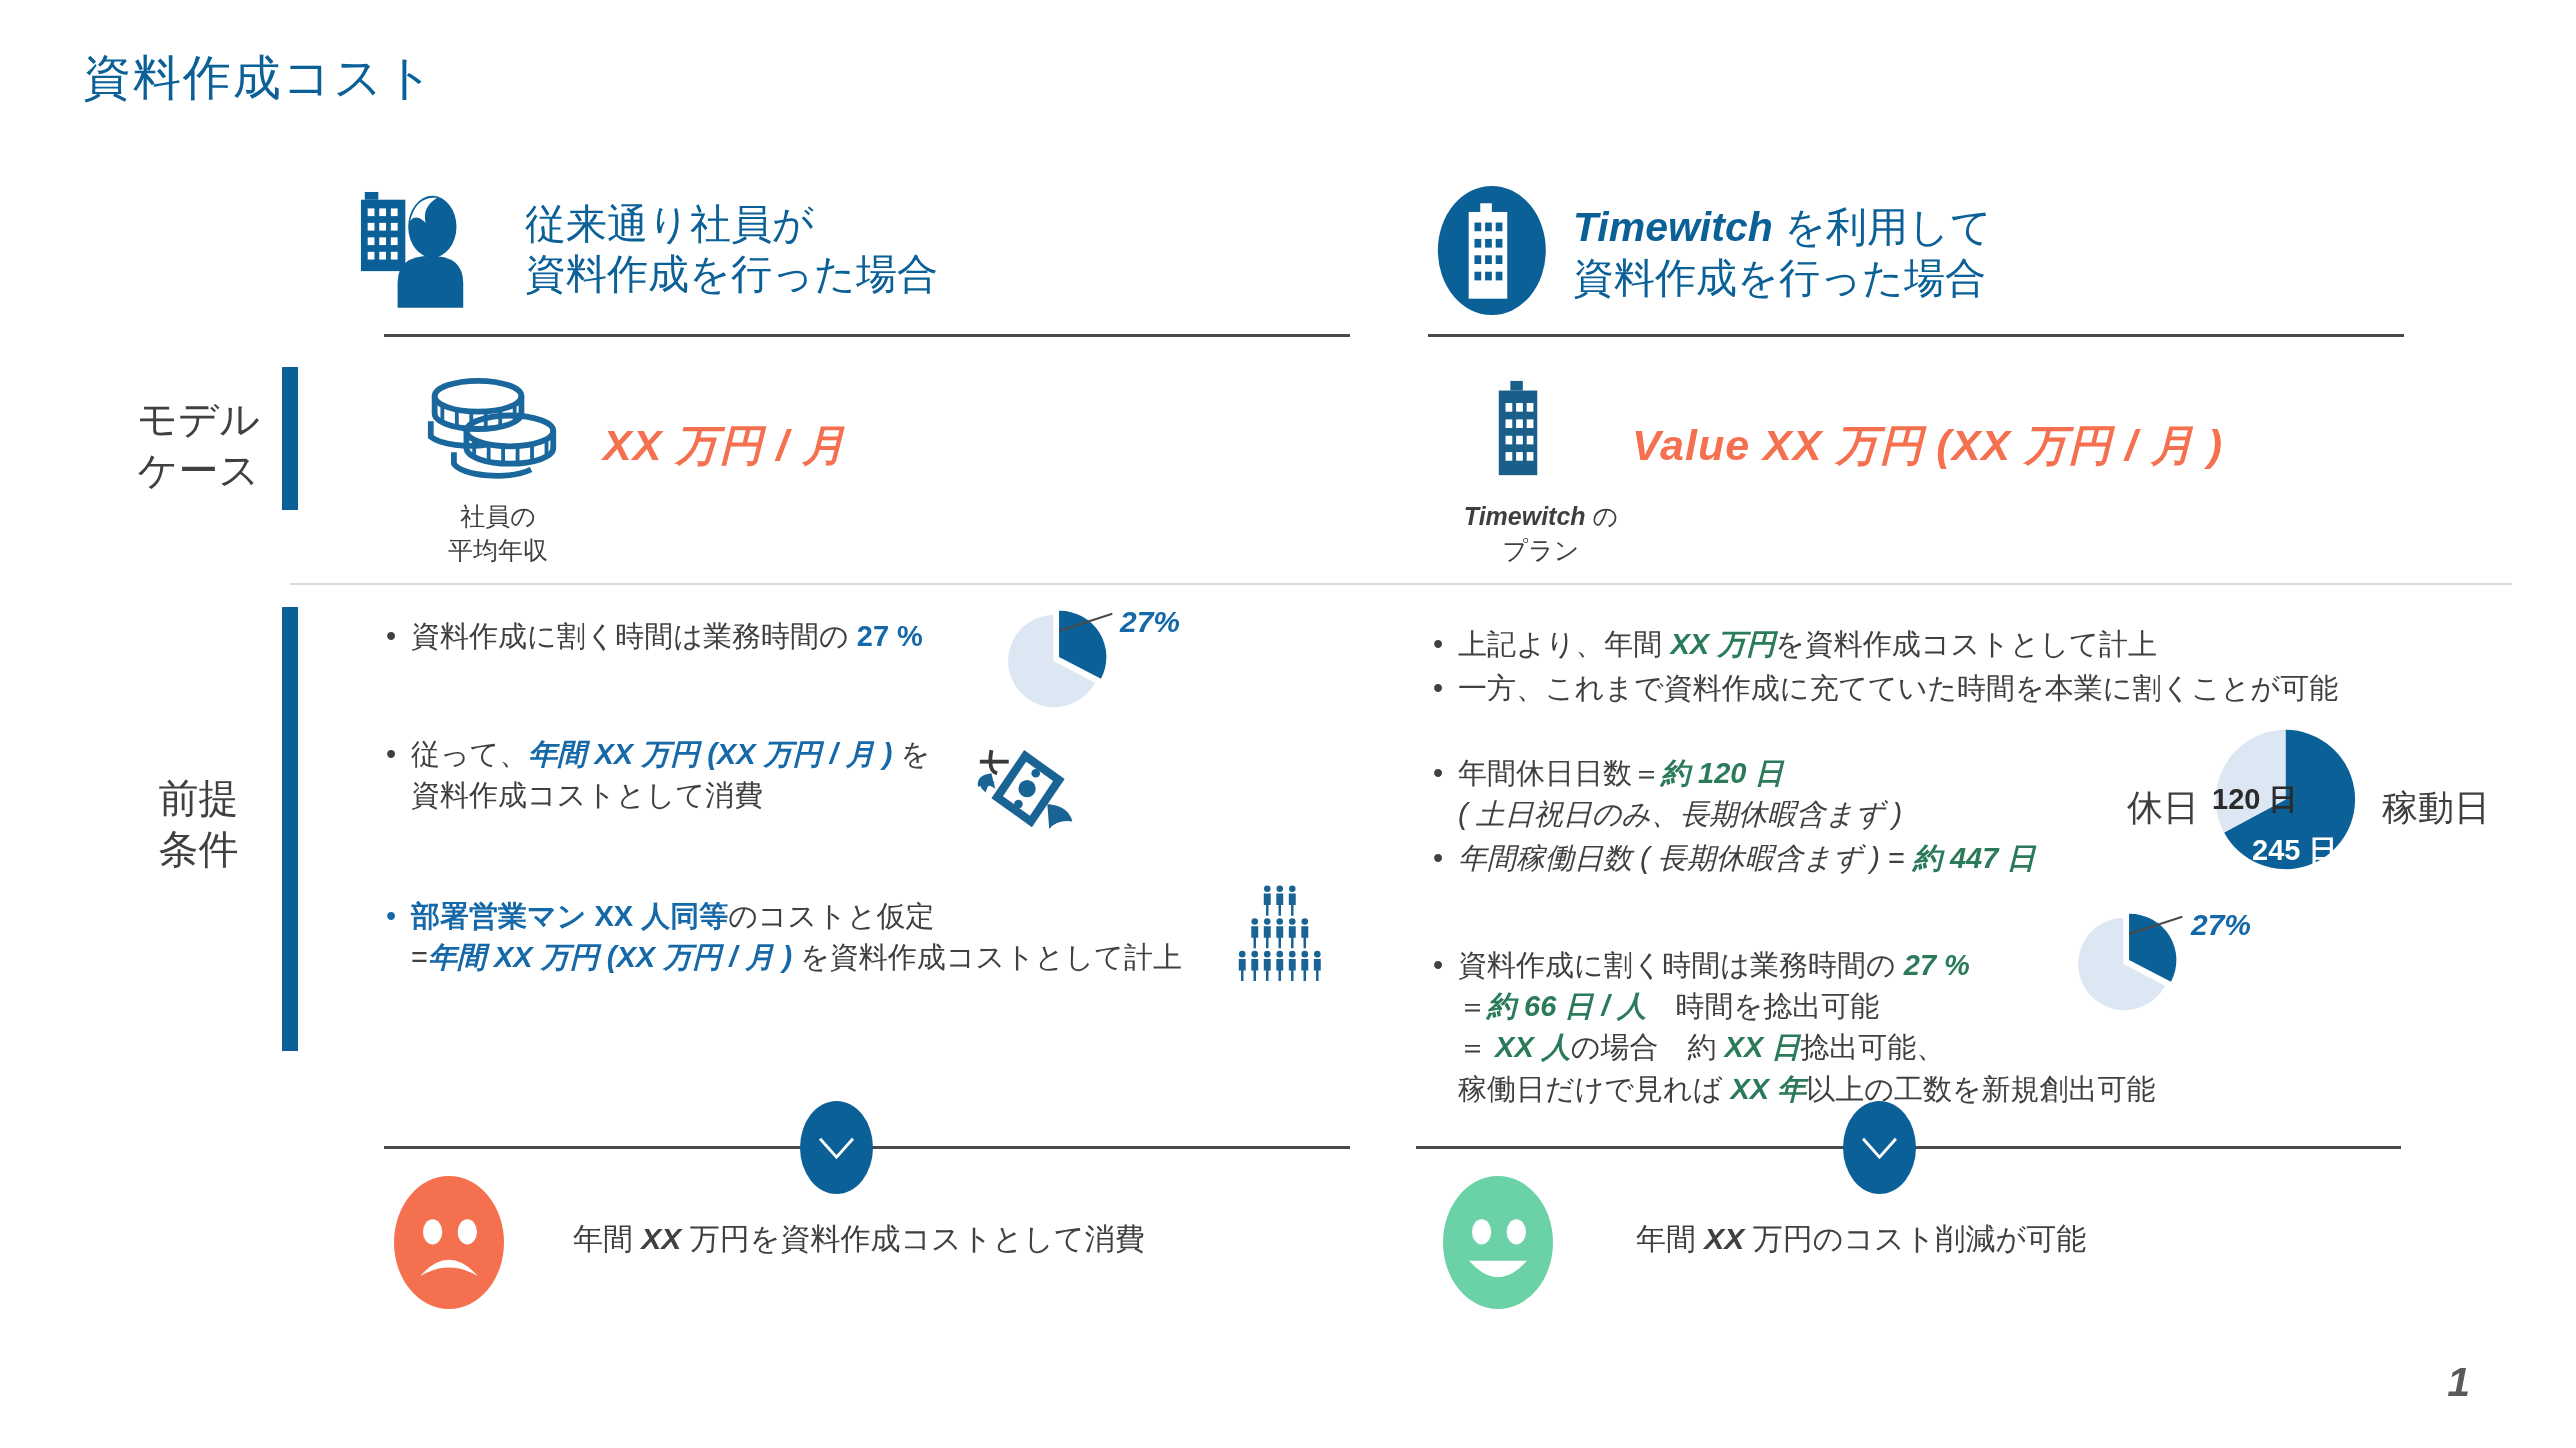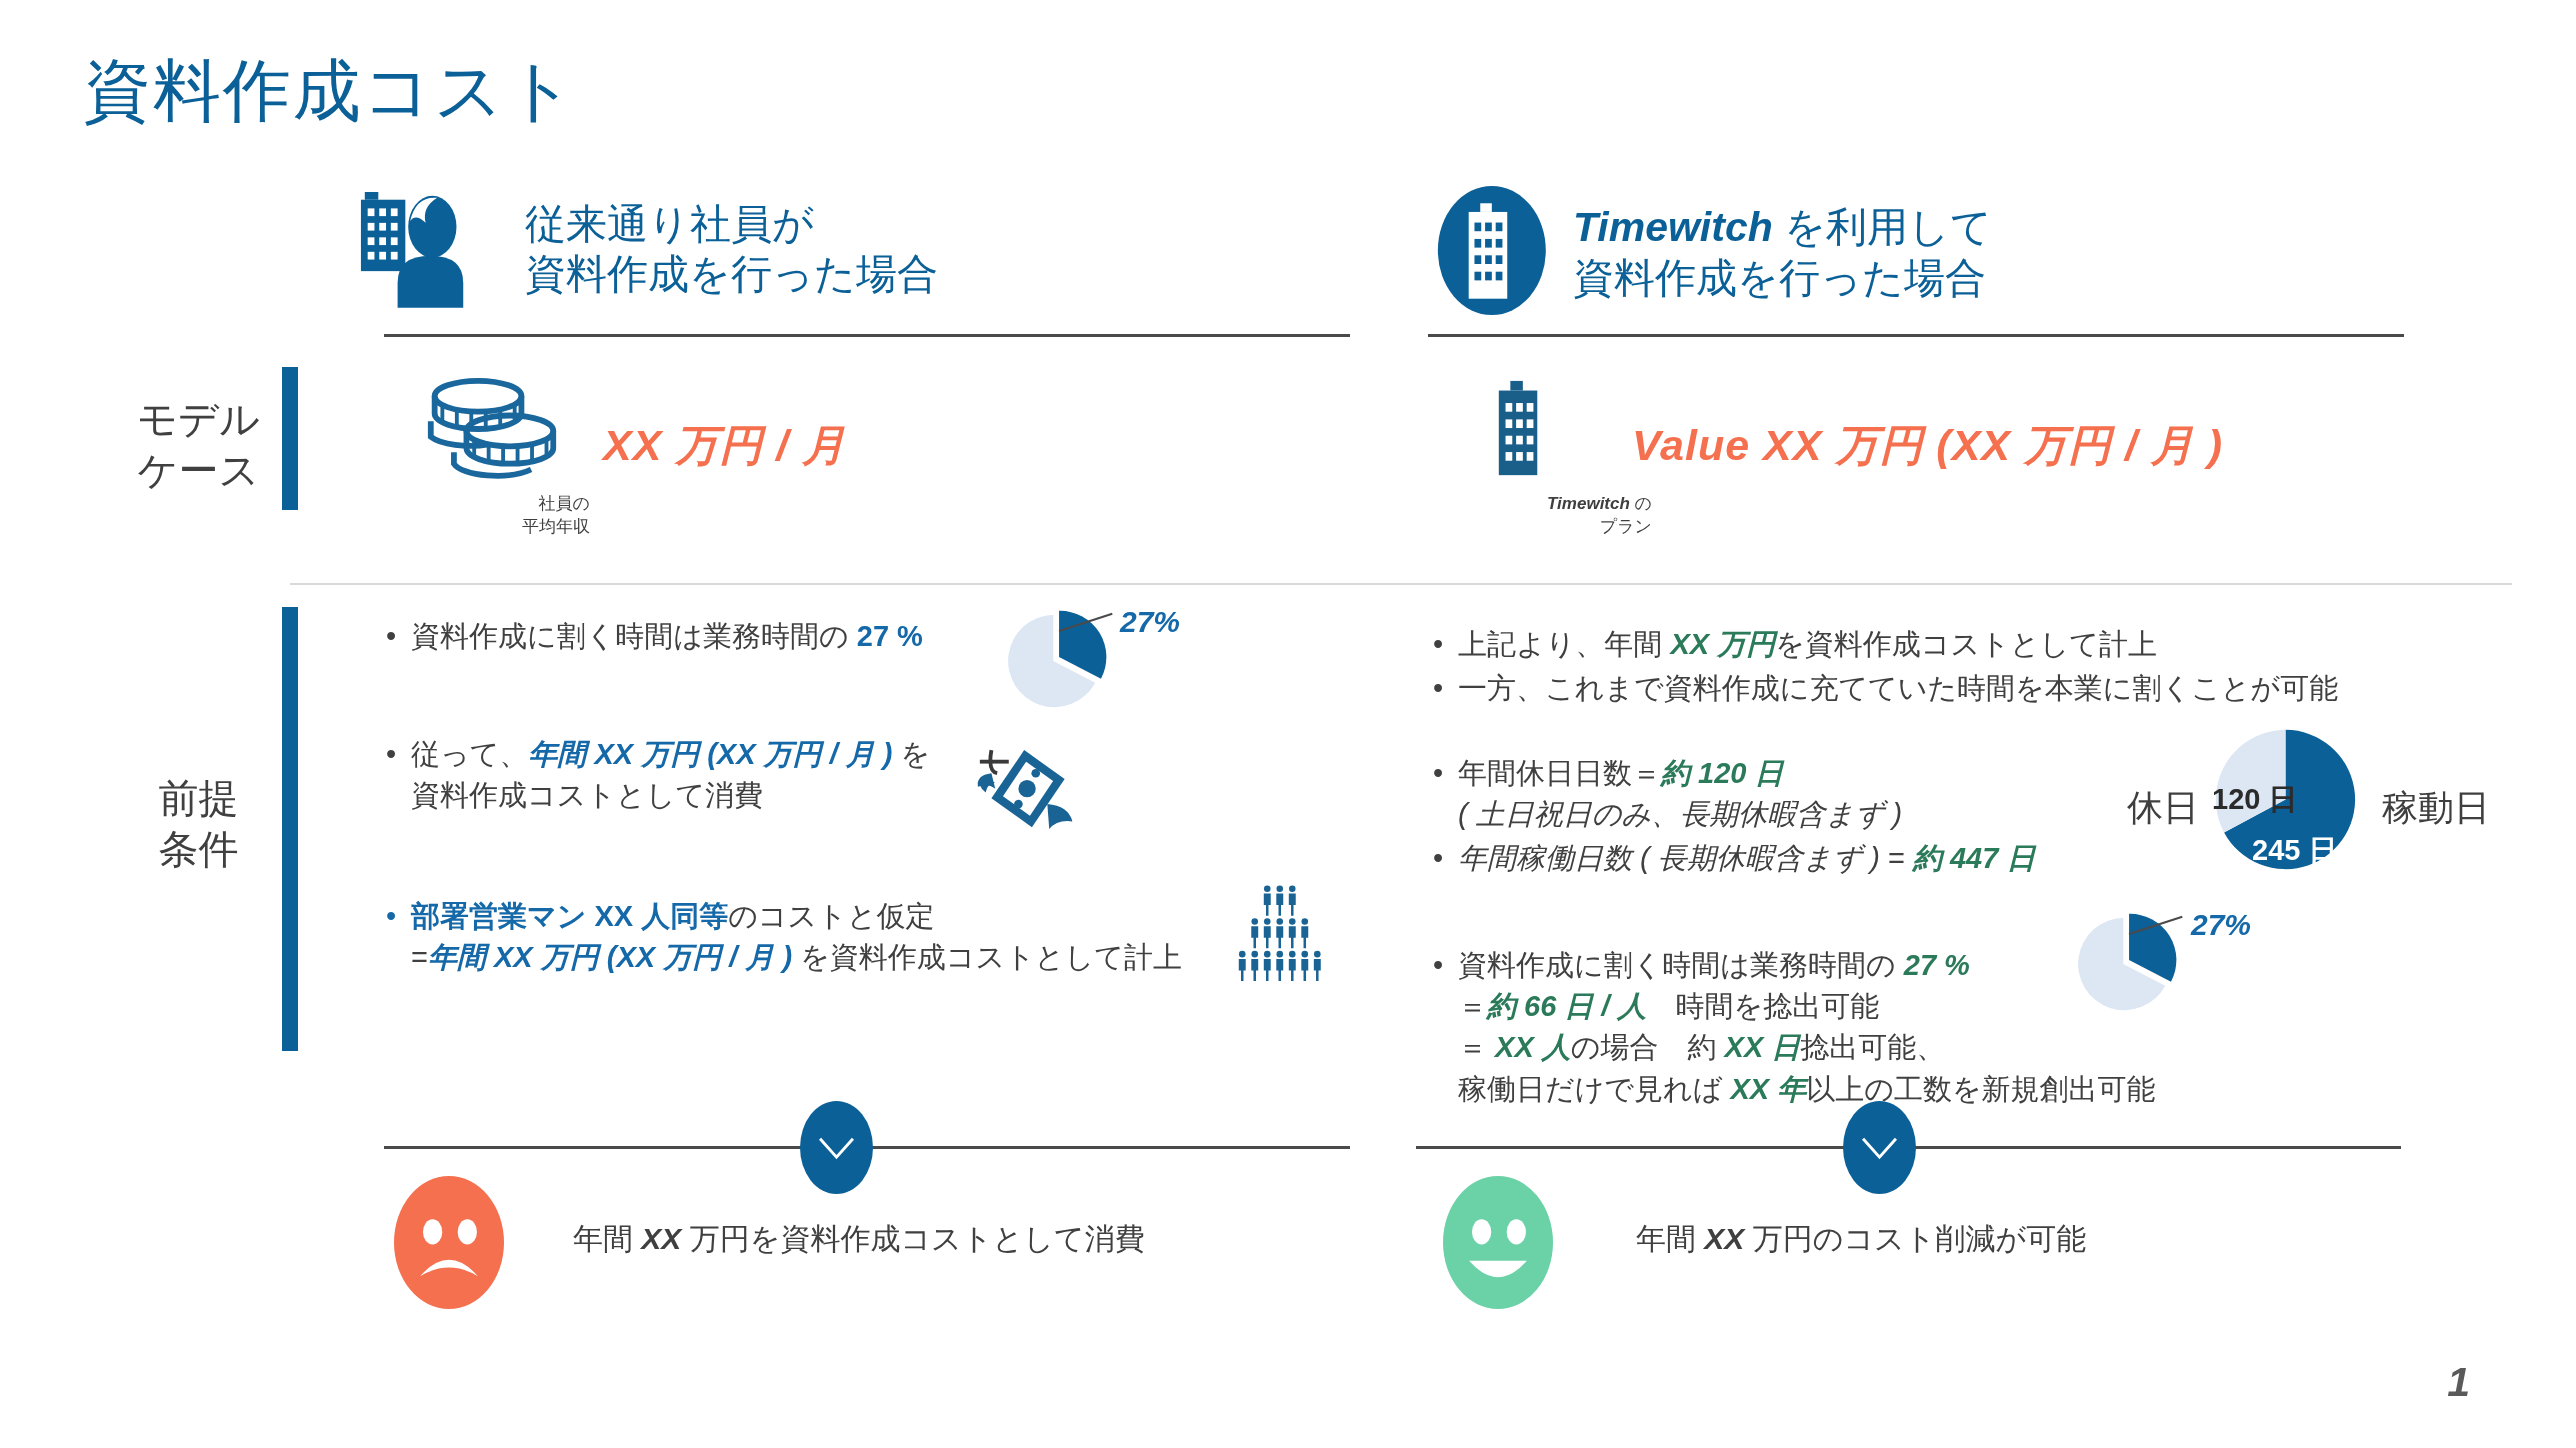--- a/index.html
+++ b/index.html
@@ -6,21 +6,21 @@
   body{
     width:2576px;height:1449px;overflow:hidden;
     font-family:"Liberation Sans","DejaVu Sans",sans-serif;
     color:#404040;-webkit-font-smoothing:antialiased;
   }
   .slide{position:relative;width:2576px;height:1449px;background:#ffffff;}
 
   
   .slide-title{
     position:absolute;left:83px;top:46px;
-    font-size:68px;letter-spacing:1.9px;color:#0B6098;font-weight:400;
+    font-size:48px;letter-spacing:1.9px;color:#0B6098;font-weight:400;
     white-space:nowrap;
   }
 
   
   .col-head{position:absolute;display:flex;align-items:center;}
   .col-head .icon{flex:0 0 auto;}
   .col-head .htext{
     font-size:41px;line-height:1.22;color:#0B6098;white-space:nowrap;
   }
   .col-head .htext .em{font-weight:bold;font-style:italic;}
@@ -33,22 +33,22 @@
   }
   .blue-bar{position:absolute;width:15.5px;background:#0B6098;}
   .hr-light{position:absolute;height:1.9px;background:#d9d9d9;}
 
   
   .money-line{
     position:absolute;font-size:43px;font-weight:bold;font-style:italic;
     color:#F4704F;white-space:nowrap;letter-spacing:1px;
   }
   .cap-under{
-    position:absolute;text-align:right;font-size:17px;line-height:1.35;
-    color:#3f3f3f;white-space:nowrap;
+    position:absolute;text-align:center;font-size:25px;line-height:1.35;
+    color:#3f3f3f;white-space:nowrap;margin-top:7px;
   }
   .cap-under .it{font-style:italic;font-weight:bold;}
 
   
   .bullet{position:absolute;display:flex;}
   .bullet .dot{
     flex:0 0 auto;width:25px;font-size:29px;line-height:1.42;color:#404040;
   }
   .bullet .dot.blue{color:#1669A8;}
   .bullet .btxt{font-size:29px;line-height:1.42;white-space:nowrap;color:#404040;}

